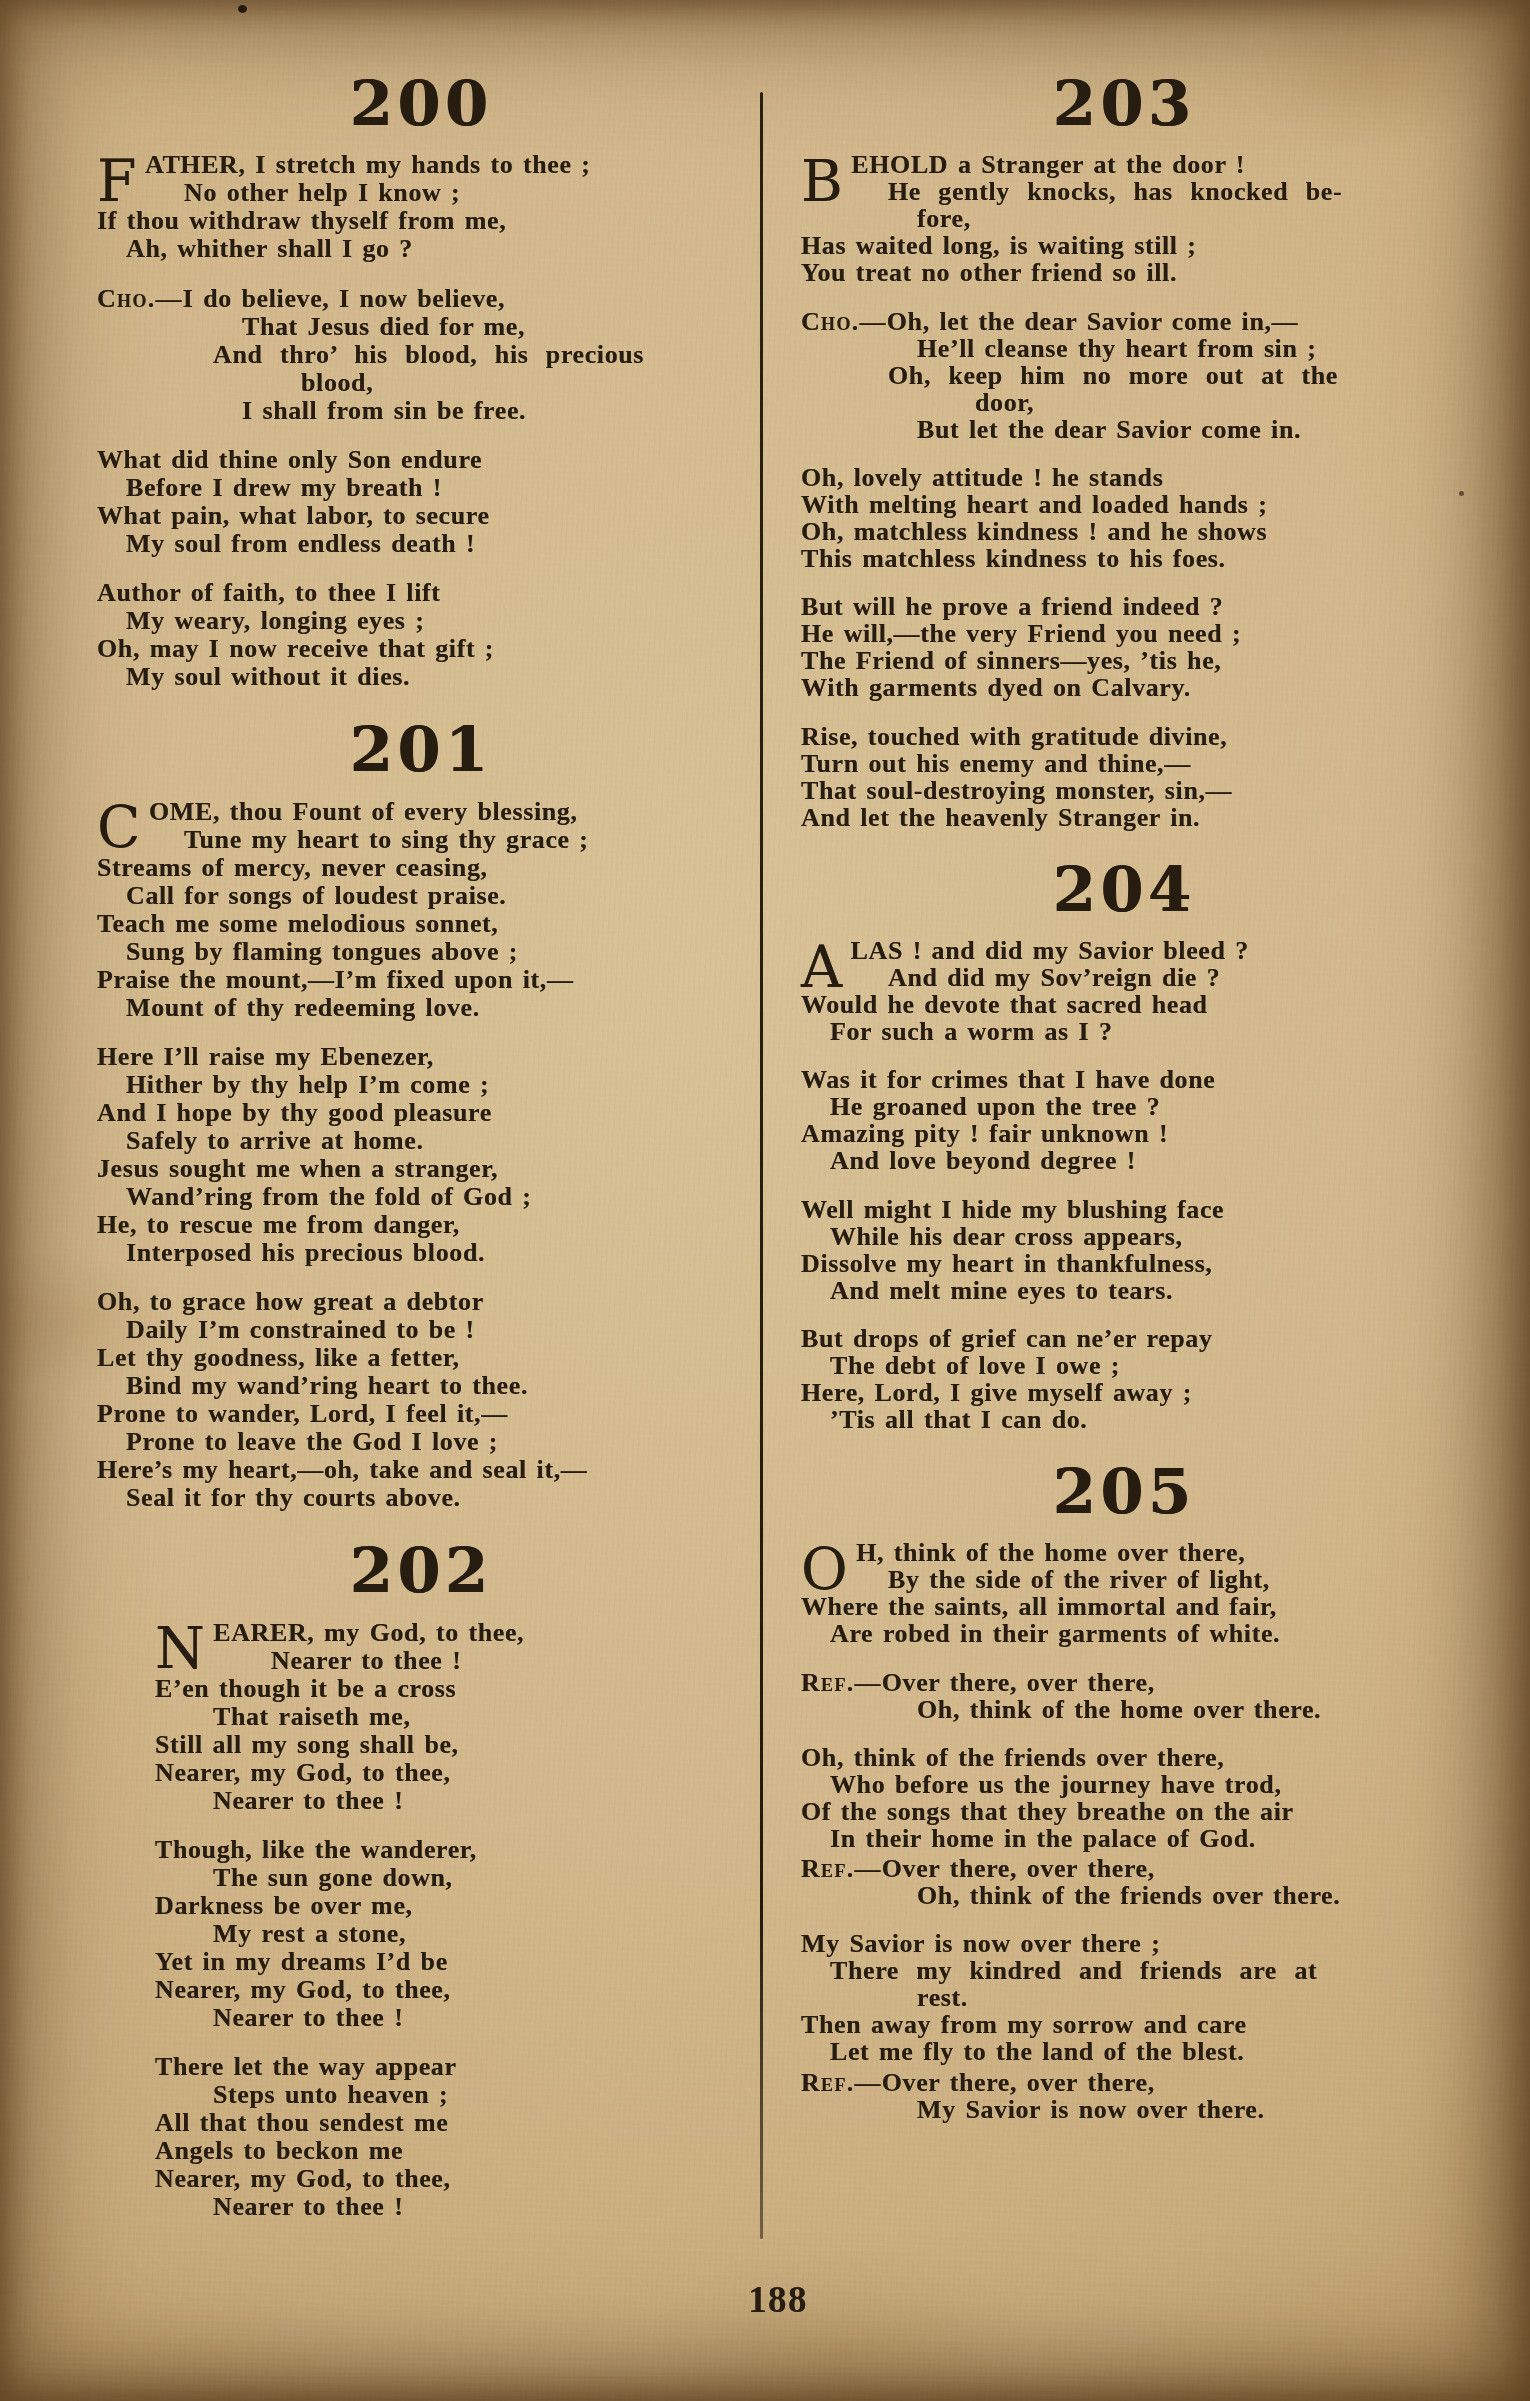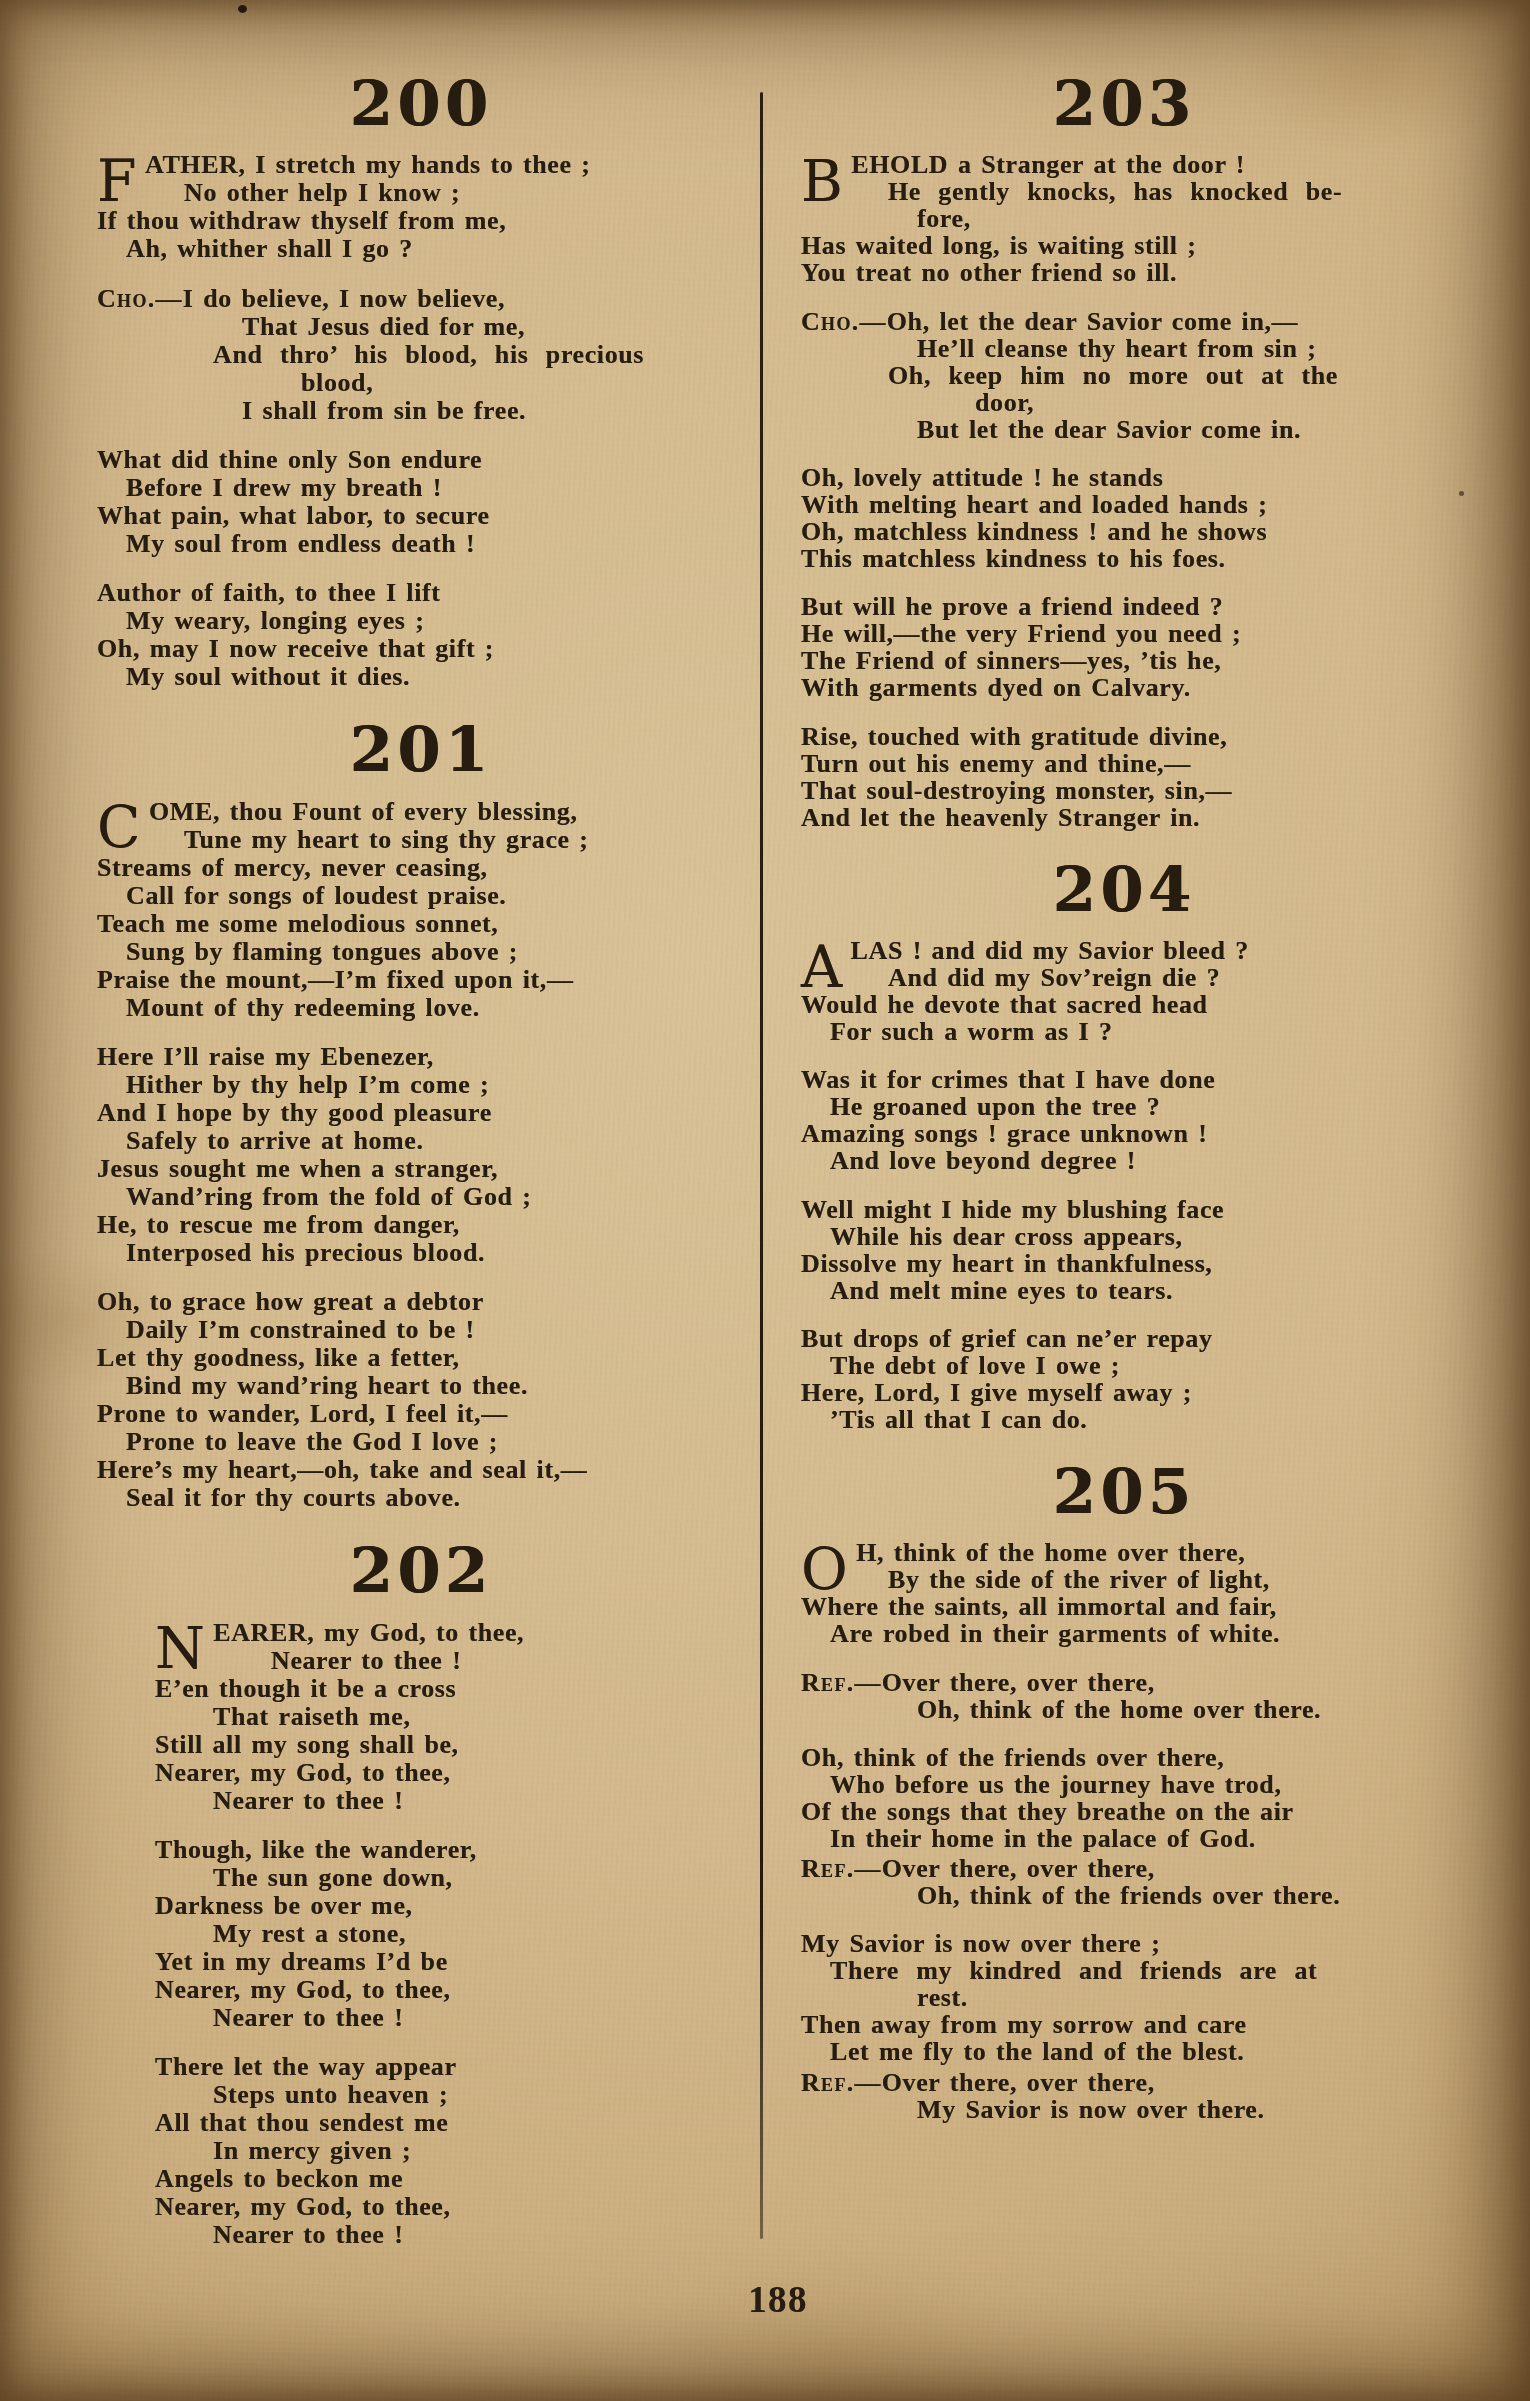--- a/index.html
+++ b/index.html
@@ -180,21 +180,20 @@
           <div class="line i2">Darkness be over me,</div>
           <div class="line i4">My rest a stone,</div>
           <div class="line i2">Yet in my dreams I’d be</div>
           <div class="line i2">Nearer, my God, to thee,</div>
           <div class="line i4">Nearer to thee !</div>
         </div>
         <div class="stanza">
           <div class="line i2">There let the way appear</div>
           <div class="line i4">Steps unto heaven ;</div>
           <div class="line i2">All that thou sendest me</div>
-          <div class="line i4">In mercy given ;</div>
           <div class="line i2">Angels to beckon me</div>
           <div class="line i2">Nearer, my God, to thee,</div>
           <div class="line i4">Nearer to thee !</div>
         </div>
       </section>
     </div>
     <div class="column right">
       <section class="hymn">
         <div class="hymn-number">203</div>
         <div class="stanza">
@@ -234,21 +233,21 @@
         <div class="hymn-number">204</div>
         <div class="stanza">
           <div class="line i0"><span class="dropcap">A</span>LAS ! and did my Savior bleed ?</div>
           <div class="line i3">And did my Sov’reign die ?</div>
           <div class="line i0">Would he devote that sacred head</div>
           <div class="line i1">For such a worm as I ?</div>
         </div>
         <div class="stanza">
           <div class="line i0">Was it for crimes that I have done</div>
           <div class="line i1">He groaned upon the tree ?</div>
-          <div class="line i0">Amazing songs ! grace unknown !</div>
+          <div class="line i0">Amazing pity ! fair unknown !</div>
           <div class="line i1">And love beyond degree !</div>
         </div>
         <div class="stanza">
           <div class="line i0">Well might I hide my blushing face</div>
           <div class="line i1">While his dear cross appears,</div>
           <div class="line i0">Dissolve my heart in thankfulness,</div>
           <div class="line i1">And melt mine eyes to tears.</div>
         </div>
         <div class="stanza">
           <div class="line i0">But drops of grief can ne’er repay</div>

